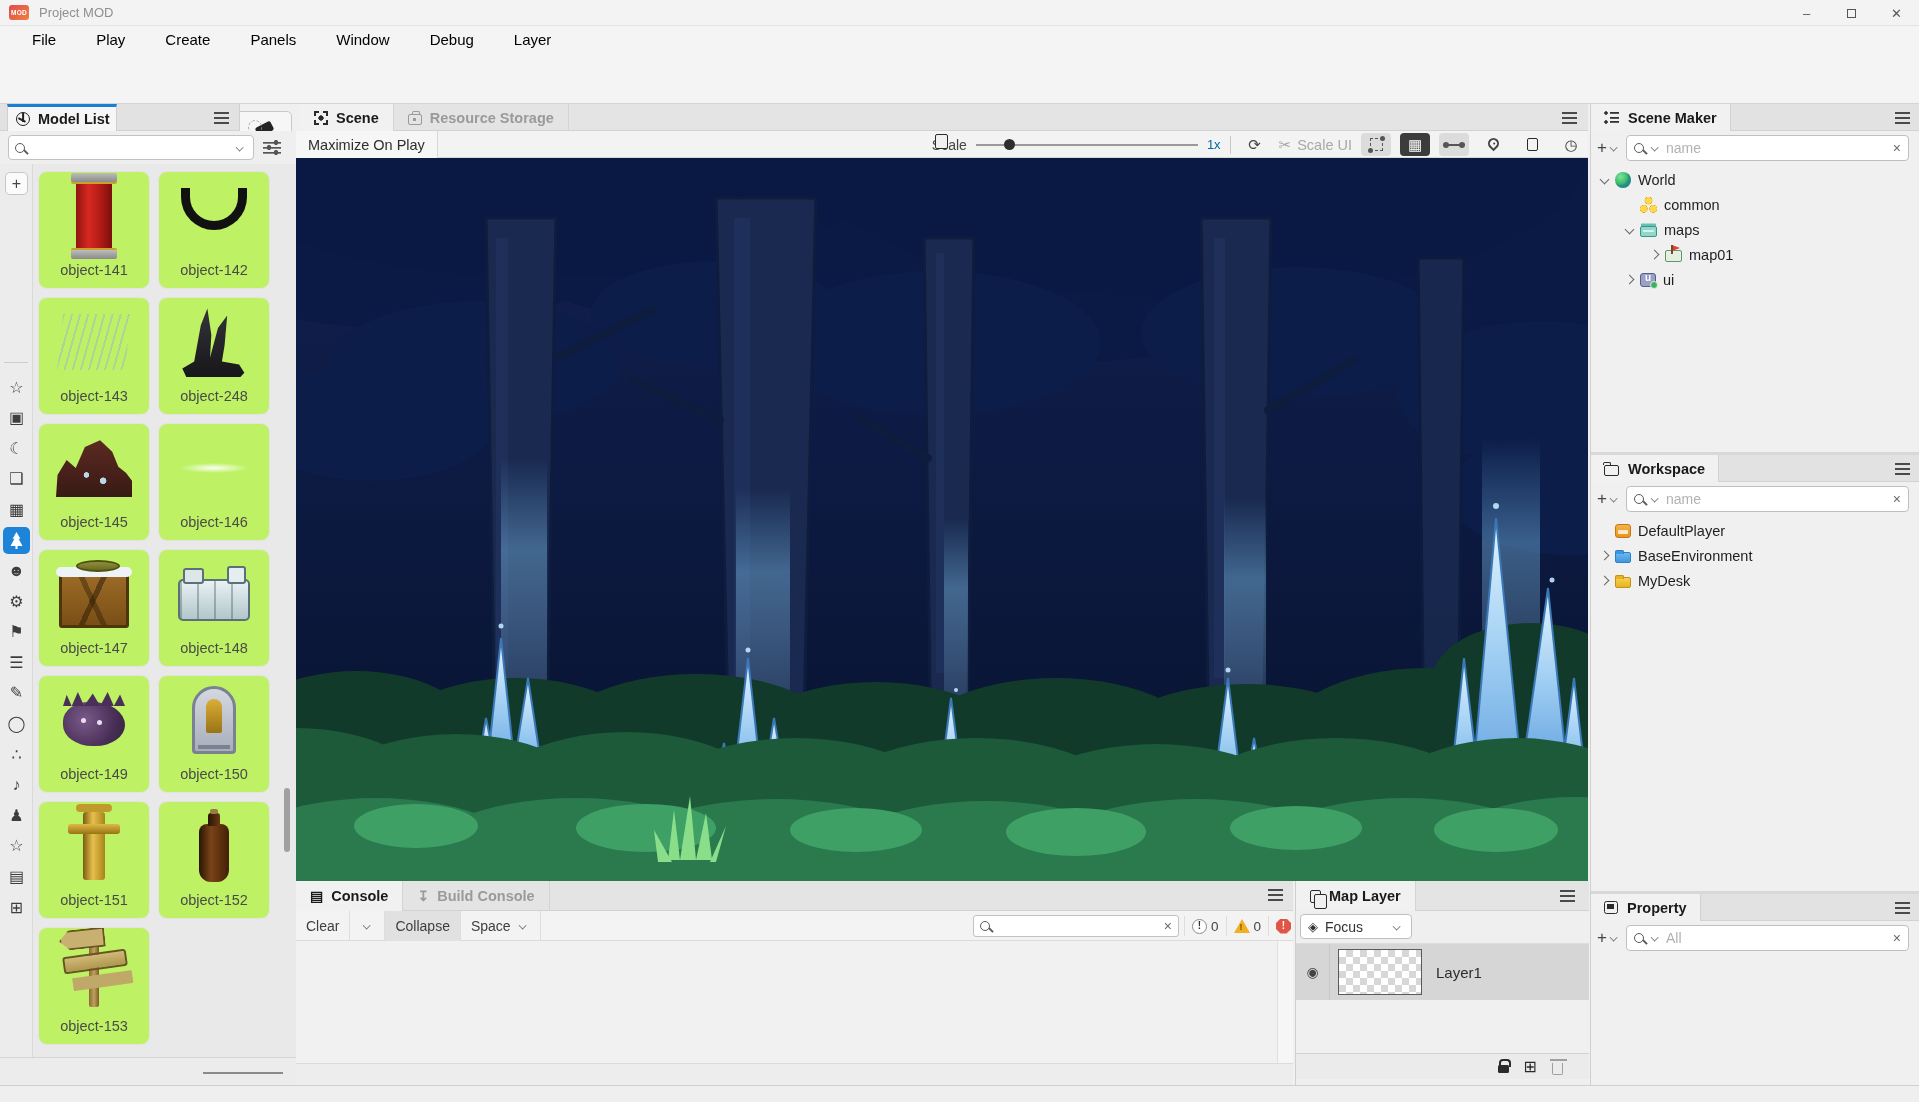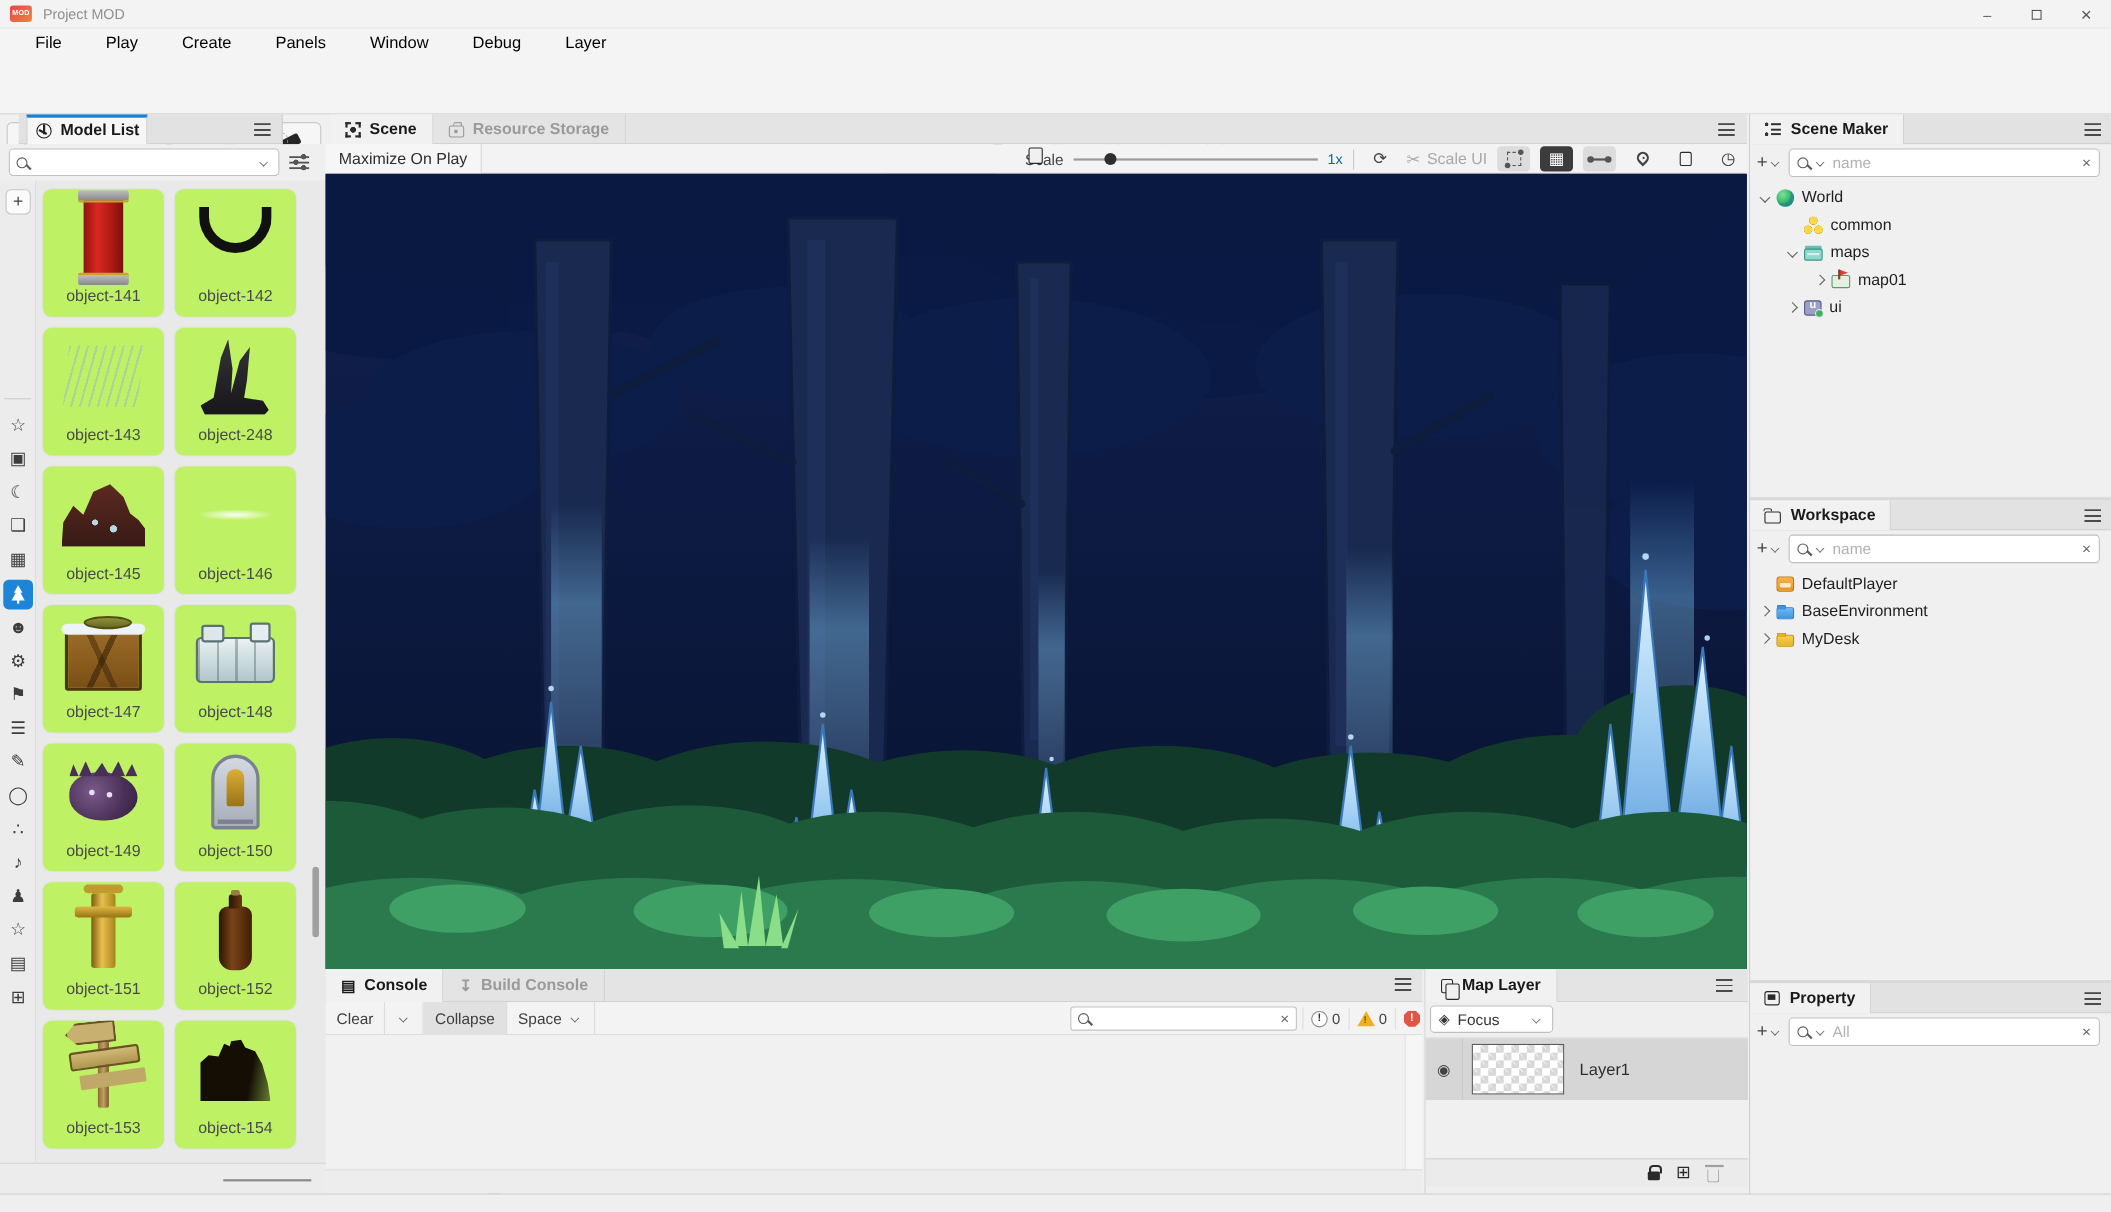--- a/index.html
+++ b/index.html
@@ -105,21 +105,21 @@
   .strip-add { position:absolute; left:5px; top:8px; width:23px; height:23px; background:#fbfbfb; border:1px solid #c6c6c6; border-radius:5px; display:flex; align-items:center; justify-content:center; font-size:16px; color:#444; }
   .strip-sep { position:absolute; left:4px; top:198px; width:24px; height:1px; background:#cdcdcd; }
   .strip-items { position:absolute; left:0; top:210px; width:33px; display:flex; flex-direction:column; align-items:center; }
   .strip-btn { width:27px; height:27px; margin-bottom:3.6px; border-radius:5px; display:flex; align-items:center; justify-content:center; }
   .strip-btn.selected { background:#1d84d8; }
   .sglyph { font-size:16px; color:#3d3d3d; line-height:1; }
   .gi-tree { font-size:0; }
   .gi-tree::before { content:""; display:block; width:15px; height:17px; background:#fff; clip-path:polygon(50% 0,24% 40%,36% 40%,10% 82%,43% 82%,43% 100%,57% 100%,57% 82%,90% 82%,64% 40%,76% 40%); }
 
   
-  .ml-tabrow { position:absolute; left:0; top:104px; width:240px; height:27px; background:#e2e2e2; border-bottom:1px solid #d2d2d2; border-right:1px solid #cfcfcf;margin-left:17px; }
+  .ml-tabrow { position:absolute; left:0; top:104px; width:240px; height:27px; background:#e2e2e2; border-bottom:1px solid #d2d2d2; border-right:1px solid #cfcfcf; }
   .ml-tab { position:absolute; left:7px; top:0; width:110px; height:27px; background:#f6f6f6; border-top:3px solid #1a7fd4; border-left:1px solid #cfcfcf; border-right:1px solid #cfcfcf; display:flex; align-items:center; gap:8px; padding-left:8px; font-size:14.5px; font-weight:bold; color:#1a1a1a; }
   .ml-menu { position:absolute; right:10px; top:8px; }
   .ml-searchrow { position:absolute; left:0; top:131px; width:300px; height:33px; background:#efefef; border-right:1px solid #cfcfcf; display:flex; align-items:center; }
   .ml-search { margin-left:8px; width:246px; height:25px; background:#fff; border:1px solid #c2c2c2; border-radius:4px; display:flex; align-items:center; padding:0 6px; gap:6px; }
   .ml-search input { flex:1; border:none; outline:none; font-size:13px; background:transparent; font-family:"Liberation Sans", sans-serif; }
   .ml-grid-wrap { position:absolute; left:33px; top:164px; width:267px; height:893px; background:#e9e9e9; border-right:1px solid #cfcfcf; overflow:hidden; }
   .ml-grid { display:flex; flex-wrap:wrap; padding:8px 0 0 6px; gap:10px; width:250px; }
   .card { width:110px; height:116px; background:#bef264; border-radius:8px; box-shadow:0 0 0 1px #e3e3e3; display:flex; flex-direction:column; align-items:center; }
   .thumbbox { width:100px; height:88px; display:flex; align-items:center; justify-content:center; position:relative; overflow:hidden; }
   .card-label { font-size:14.5px; color:#4a4a4a; margin-top:2px; }
@@ -533,26 +533,20 @@
           <div class="card-label">object-152</div>
         </div>
 
         <div class="card">
           <div class="thumbbox">
             <div class="th th-signpost"></div>
           </div>
           <div class="card-label">object-153</div>
         </div>
 
-        <div class="card">
-          <div class="thumbbox">
-            <div class="th th-darkshape"></div>
-          </div>
-          <div class="card-label">object-154</div>
-        </div>
       </div>
   </div>
   <div class="ml-scrollthumb"></div>
   <div class="ml-sliderrow">
     <div class="ml-slider-track">
         <div class="ml-slider-dot"></div>
       </div>
   </div>
 
   <div class="sc-tabrow">

